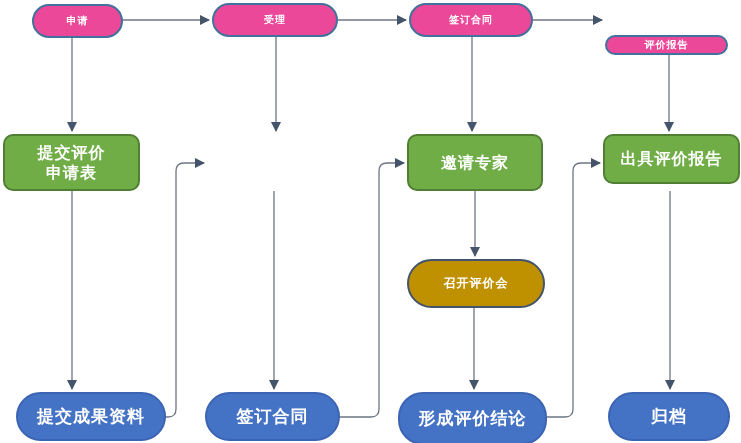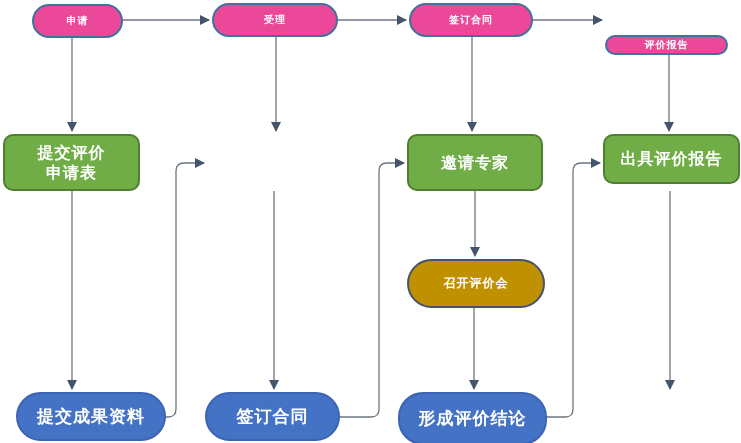--- a/index.html
+++ b/index.html
@@ -91,14 +91,15 @@
   <div class="node green" style="left:3px; top:134px; width:137px; height:57px;">提交评价
 申请表</div>
   <div class="node green" style="left:407px; top:134px; width:136px; height:57px;">邀请专家</div>
   <div class="node green" style="left:603px; top:134px; width:137px; height:50px;">出具评价报告</div>
 
   <div class="node gold" style="left:407px; top:259px; width:138px; height:49px;">召开评价会</div>
 
   <div class="node deep-blue" style="left:16px; top:392px; width:150px; height:49px;">提交成果资料</div>
   <div class="node deep-blue" style="left:205px; top:392px; width:135px; height:49px;">签订合同</div>
   <div class="node deep-blue" style="left:398px; top:392px; width:149px; height:53px;">形成评价结论</div>
+  <div class="node deep-blue" style="left:608px; top:392px; width:122px; height:49px;">归档</div>
 
 </div>
 
 </body></html>

